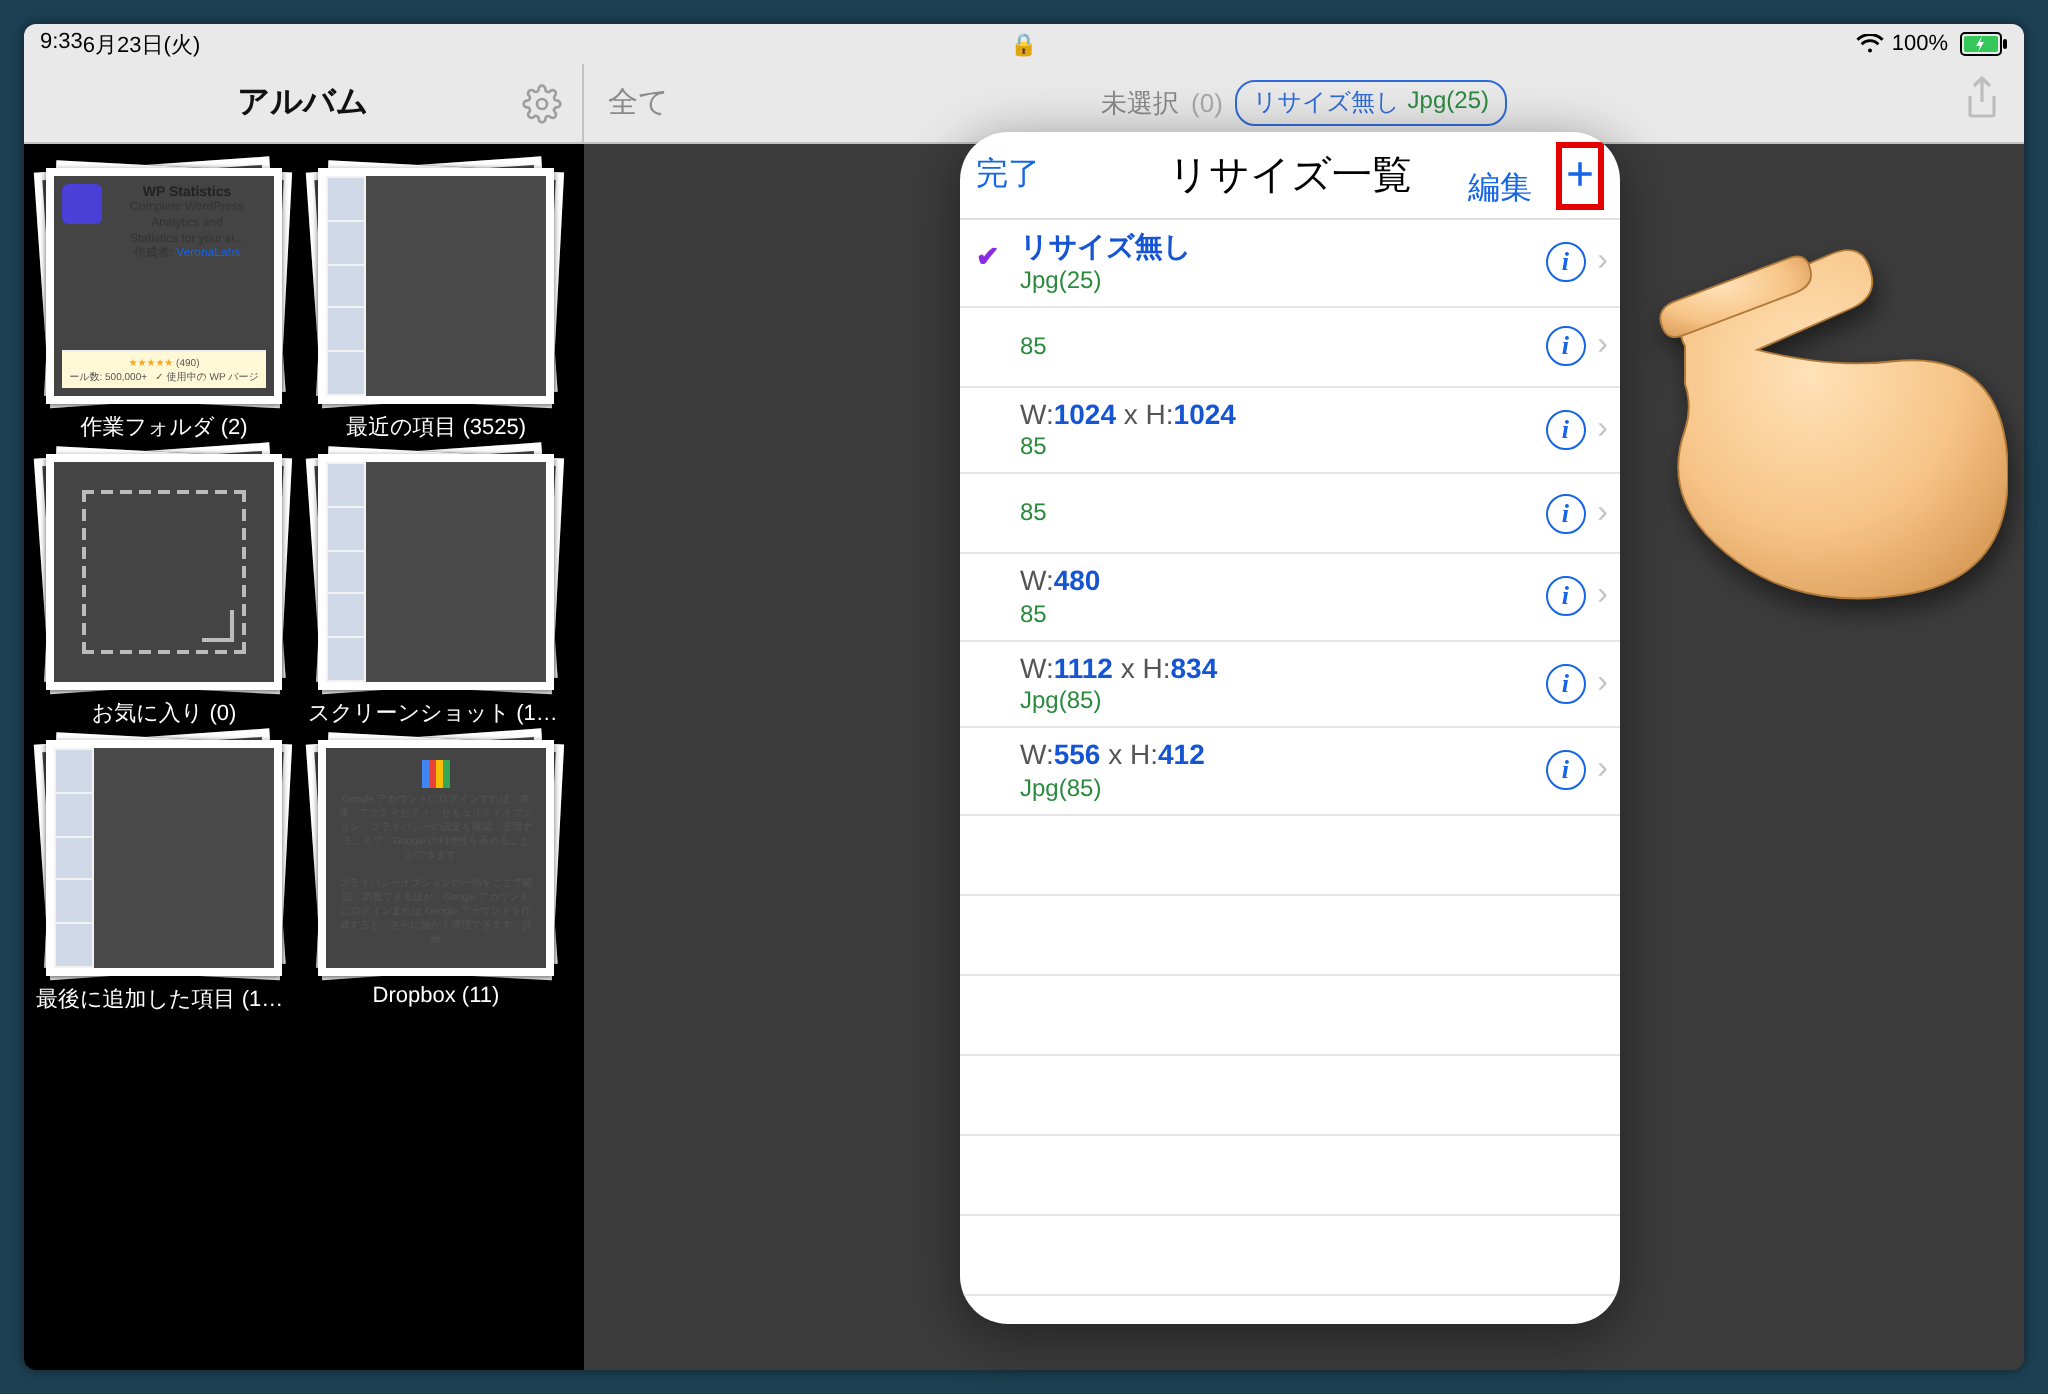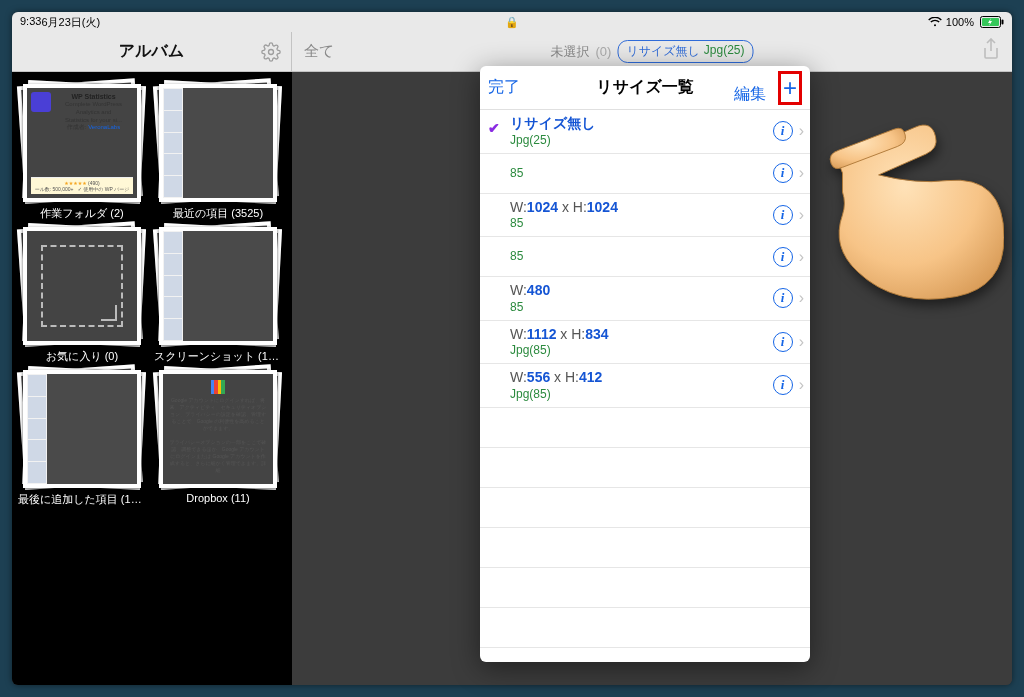--- a/index.html
+++ b/index.html
@@ -56,24 +56,24 @@
 .th-screens .main{flex:1;background:#4a4a4a}
 
 .th-person{background:#fff;display:flex;align-items:center;justify-content:center}
 .th-person svg{width:70%;height:70%}
 
 .th-text{background:#fff;font-size:5px;color:#555;padding:6px;line-height:1.4;text-align:center}
 .th-text .logo{width:14px;height:14px;margin:0 auto 3px;background:linear-gradient(90deg,#4285f4 25%,#ea4335 25% 50%,#fbbc05 50% 75%,#34a853 75%)}
 
 .main{flex:1;background:#3c3c3c;position:relative}
 
-.popover{position:absolute;left:480px;top:66px;width:330px;height:596px;background:#fff;border-radius:6px;box-shadow:0 6px 28px rgba(0,0,0,.45);overflow:hidden}
+.popover{position:absolute;left:480px;top:66px;width:330px;height:596px;background:#fff;border-radius:24px;box-shadow:0 6px 28px rgba(0,0,0,.45);overflow:hidden}
 .popover::before{content:"";position:absolute;top:-9px;left:50%;transform:translateX(-50%);border-left:10px solid transparent;border-right:10px solid transparent;border-bottom:10px solid #fff}
 .pop-head{height:44px;display:flex;align-items:center;justify-content:space-between;padding:0 8px;border-bottom:1px solid #e0e0e0;position:relative}
-.pop-head .ttl{position:absolute;left:50%;transform:translateX(-50%);font-weight:700;font-size:16px}
+.pop-head .ttl{position:absolute;left:50%;transform:translateX(-50%);font-weight:400;font-size:20px}
 .pop-head .done,.pop-head .edit{color:#1565e6;font-size:16px}
 .add-wrap{border:3px solid #e30000;padding:2px 2px;display:flex;align-items:center;justify-content:center}
 .add{color:#1565e6;font-size:24px;line-height:1;font-weight:400}
 .right-group{display:flex;align-items:flex-end;gap:12px}
 
 .list{}
 .row{display:flex;align-items:center;padding:5px 6px 5px 30px;border-bottom:1px solid #e6e6e6;position:relative;min-height:40px}
 .row .check{position:absolute;left:8px;top:10px;color:#8a2be2;font-weight:700;font-size:14px}
 .row .body{flex:1;min-width:0}
 .row .line1{font-size:14px;line-height:1.25}

